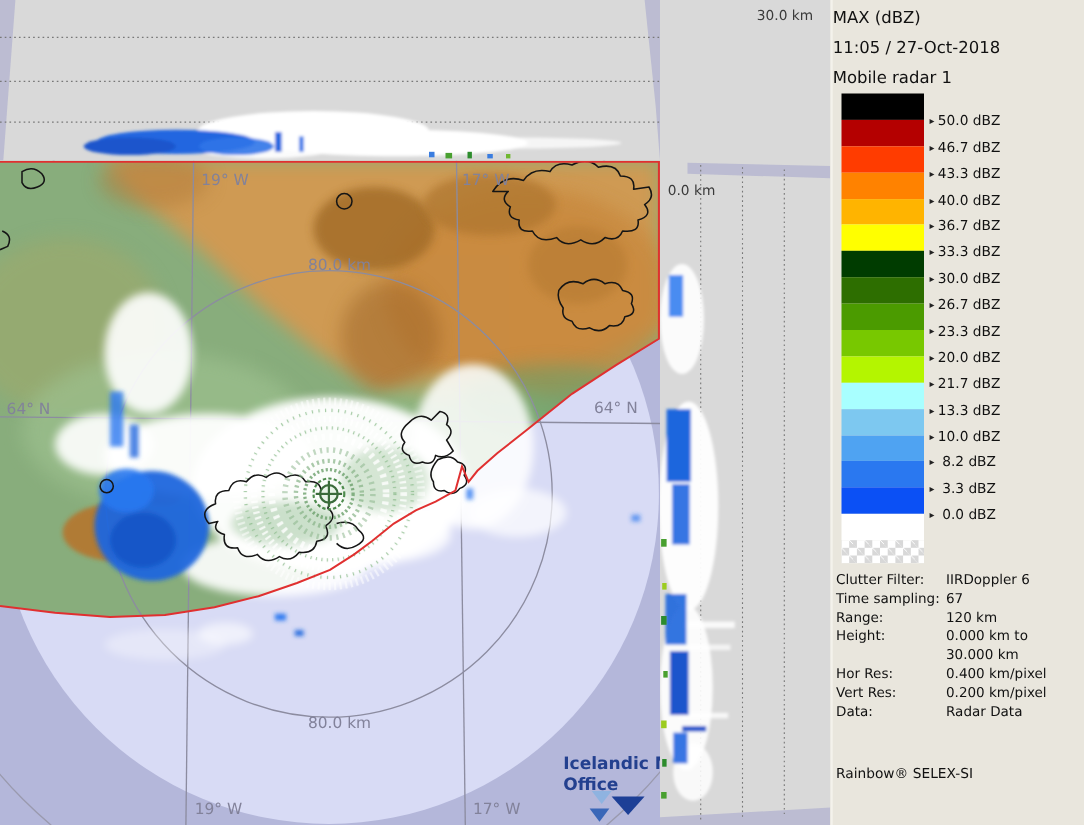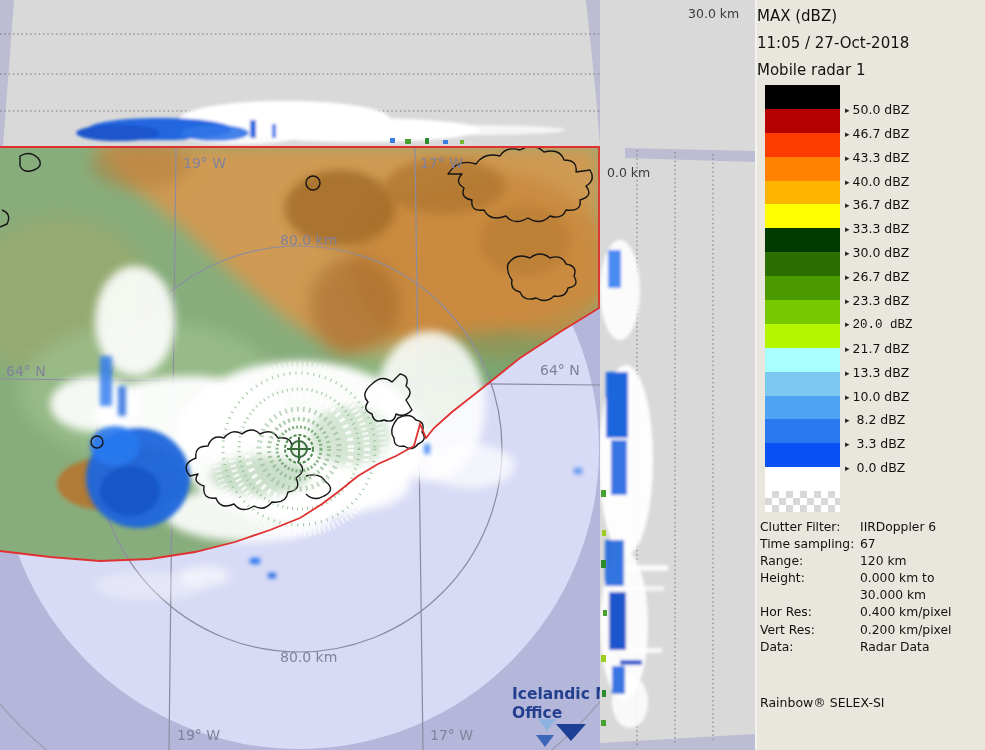--- a/index.html
+++ b/index.html
@@ -285,21 +285,21 @@
         <div class="srow">
           <div class="swatch" style="background: rgb(45, 110, 0);"></div>
           <div class="slbl"><span class="tick">▸</span><span style="white-space: pre;">26.7 dBZ</span></div>
         </div>
         <div class="srow">
           <div class="swatch" style="background: rgb(75, 155, 0);"></div>
           <div class="slbl"><span class="tick">▸</span><span style="white-space: pre;">23.3 dBZ</span></div>
         </div>
         <div class="srow">
           <div class="swatch" style="background: rgb(120, 200, 0);"></div>
-          <div class="slbl"><span class="tick">▸</span><span style="white-space: pre; font-family: Liberation Mono, monospace;">20.0 dBZ</span></div>
+          <div class="slbl"><span class="tick">▸</span><span style="white-space: pre;">20.0 dBZ</span></div>
         </div>
         <div class="srow">
           <div class="swatch" style="background: rgb(180, 245, 0);"></div>
           <div class="slbl"><span class="tick">▸</span><span style="white-space: pre;">21.7 dBZ</span></div>
         </div>
         <div class="srow">
           <div class="swatch" style="background: rgb(168, 255, 255);"></div>
           <div class="slbl"><span class="tick">▸</span><span style="white-space: pre;">13.3 dBZ</span></div>
         </div>
         <div class="srow">

